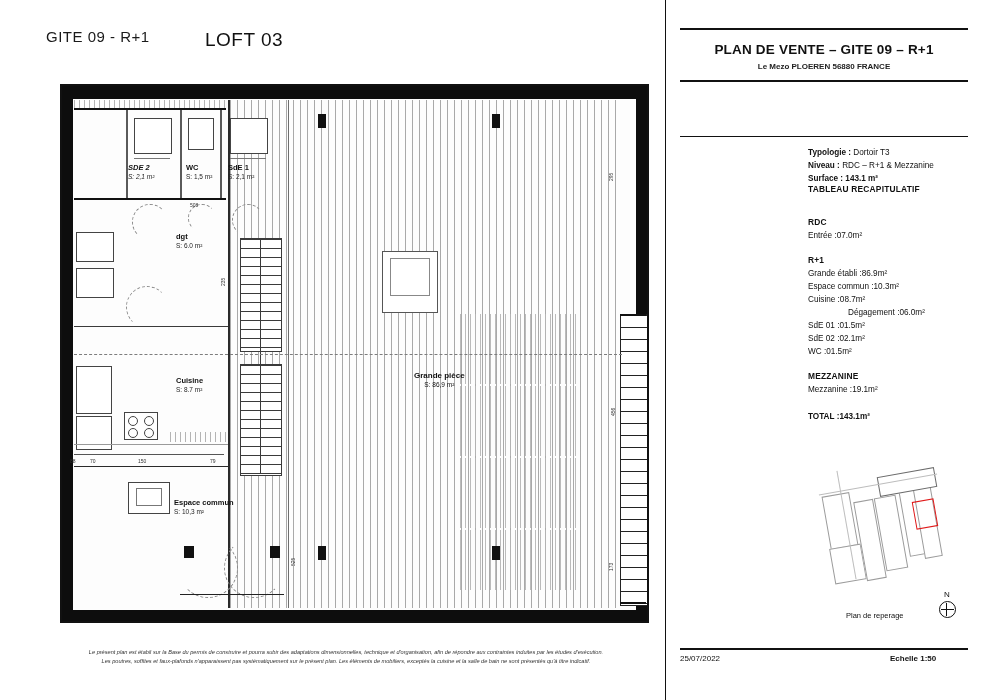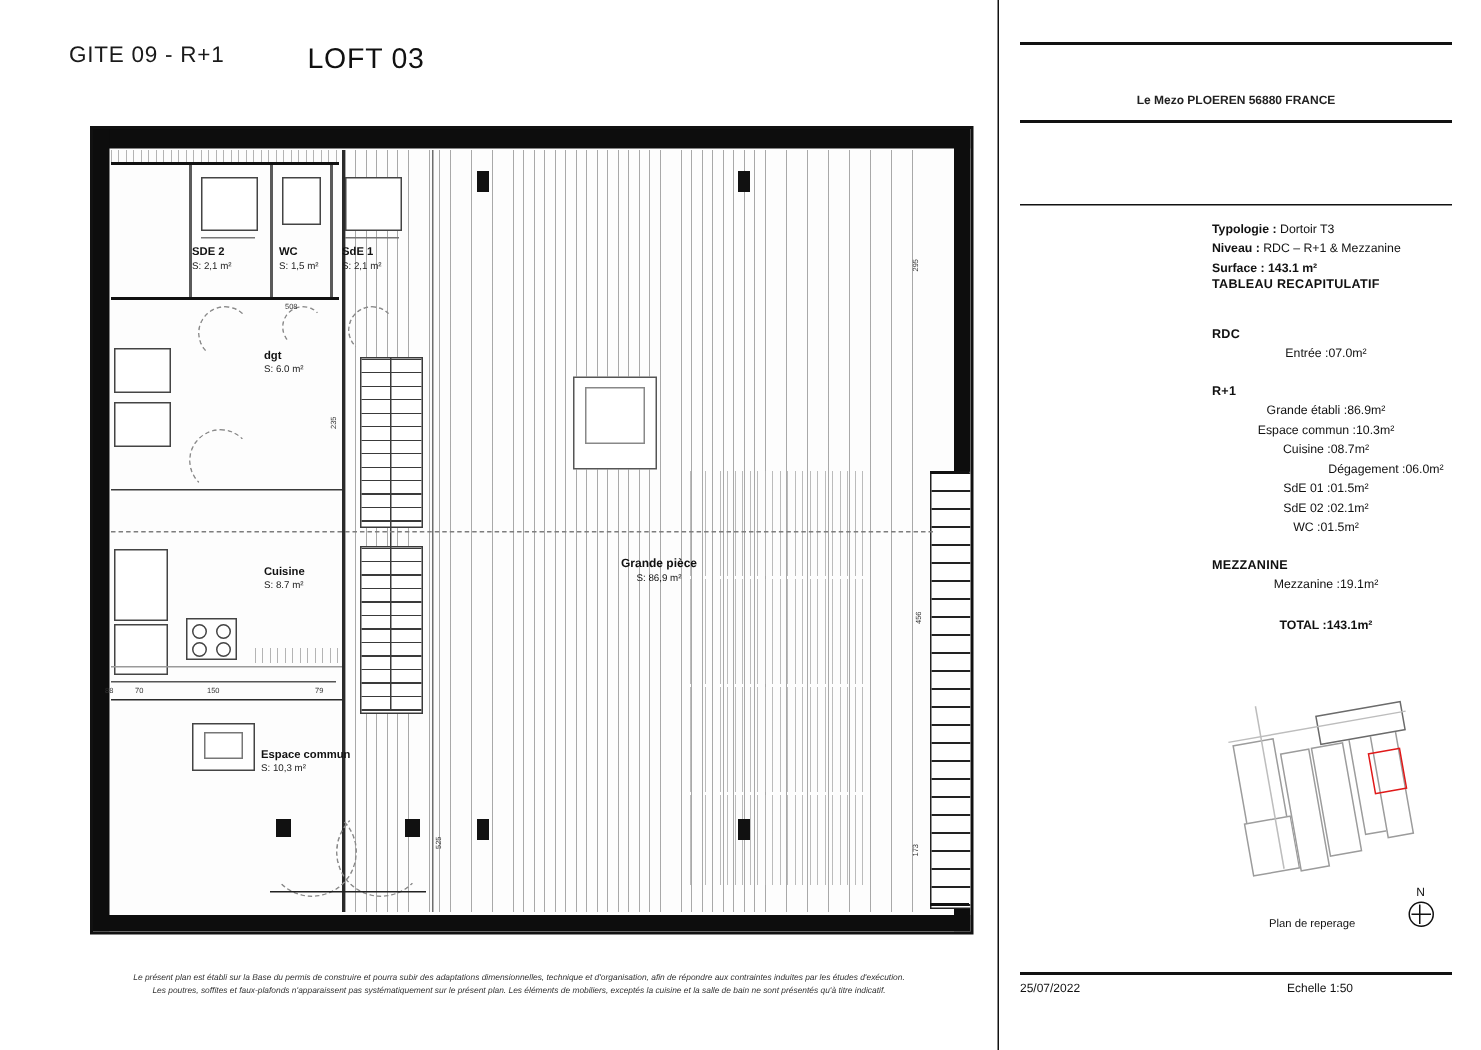--- a/index.html
+++ b/index.html
@@ -201,21 +201,21 @@
   .meta b { font-weight: bold; }
 
   .sect-title {
     position: absolute; left: 808px;
     font-size: 8.4px; font-weight: bold; color: #111;
     letter-spacing: 0.2px;
   }
   .row {
     position: absolute; left: 808px; width: 152px;
     font-size: 8.2px; color: #111;
-    display: flex; justify-content: center;
+    display: flex; justify-content: flex-start;
   }
   .row.bold { font-weight: bold; }
 
   
   .minimap {
     position: absolute;
     left: 818px; top: 470px;
     width: 140px; height: 118px;
   }
   .mm { position: absolute; border: 1px solid #9c9c9c; background: #fff; }
@@ -241,21 +241,21 @@
     content: ""; position: absolute; left: 6.5px; top: 1px; width: 1px; height: 13px; background: #111;
   }
   .north-sym:after {
     content: ""; position: absolute; left: 1px; top: 6.5px; width: 13px; height: 1px; background: #111;
   }
 
   .foot-date {
     position: absolute; left: 680px; top: 654px; font-size: 8px; color: #111;
   }
   .foot-scale {
-    position: absolute; left: 858px; top: 654px; font-size: 8px; font-weight: normal; color: #111;
+    position: absolute; left: 890px; top: 654px; font-size: 8px; font-weight: bold; color: #111;
   }
   .foot-rule {
     position: absolute; left: 680px; top: 648px; width: 288px; height: 1.5px; background: #111;
   }
 </style>
 </head>
 <body>
 
 <div class="page">
 
@@ -288,21 +288,21 @@
     <div class="wall-gry" style="left:118px; top:24px; width:2px; height:88px;"></div>
     <div class="wall-gry" style="left:158px; top:24px; width:2px; height:88px;"></div>
     <div class="wall-blk" style="left:12px; top:112px; width:152px; height:2px;"></div>
 
     <div class="fixture" style="left:72px; top:32px; width:36px; height:34px;"></div>
     <div class="fixture" style="left:126px; top:32px; width:24px; height:30px;"></div>
     <div class="fixture" style="left:168px; top:32px; width:36px; height:34px;"></div>
     <div class="ln ln-h" style="left:72px; top:72px; width:36px; background:#777;"></div>
     <div class="ln ln-h" style="left:168px; top:72px; width:36px; background:#777;"></div>
 
-    <div class="room-label" style="left:66px; top:77px;">
+    <div class="room-label" style="left:66px; top:77px;font-style:italic;">
       <b>SDE 2</b><br>
       <span class="sub">S: 2,1 m²</span>
     </div>
     <div class="room-label" style="left:124px; top:77px;">
       <b>WC</b><br>
       <span class="sub">S: 1,5 m²</span>
     </div>
     <div class="room-label" style="left:166px; top:77px;">
       <b>SdE 1</b><br>
       <span class="sub">S: 2,1 m²</span>
@@ -395,20 +395,21 @@
   </div>
 
   <div class="footnote">
     <span>Le présent plan est établi sur la Base du permis de construire et pourra subir des adaptations dimensionnelles, technique et d'organisation, afin de répondre aux contraintes induites par les études d'exécution.</span><br>
     <span>Les poutres, soffites et faux-plafonds n'apparaissent pas systématiquement sur le présent plan. Les éléments de mobiliers, exceptés la cuisine et la salle de bain ne sont présentés qu'à titre indicatif.</span>
   </div>
 
   <div class="divider"></div>
 
   <div class="rule" style="top:28px;"></div>
+  <div class="rp-title">PLAN DE VENTE – GITE 09 – R+1</div>
   <div class="rp-sub">Le Mezo PLOEREN 56880 FRANCE</div>
   <div class="rule" style="top:80px;"></div>
   <div class="rule" style="top:136px; height:1px; background:#111;"></div>
 
   <div class="meta" style="top:148px;">
     <b>Typologie :</b>
     <span>Dortoir T3</span>
   </div>
   <div class="meta" style="top:161px;">
     <b>Niveau :</b>

